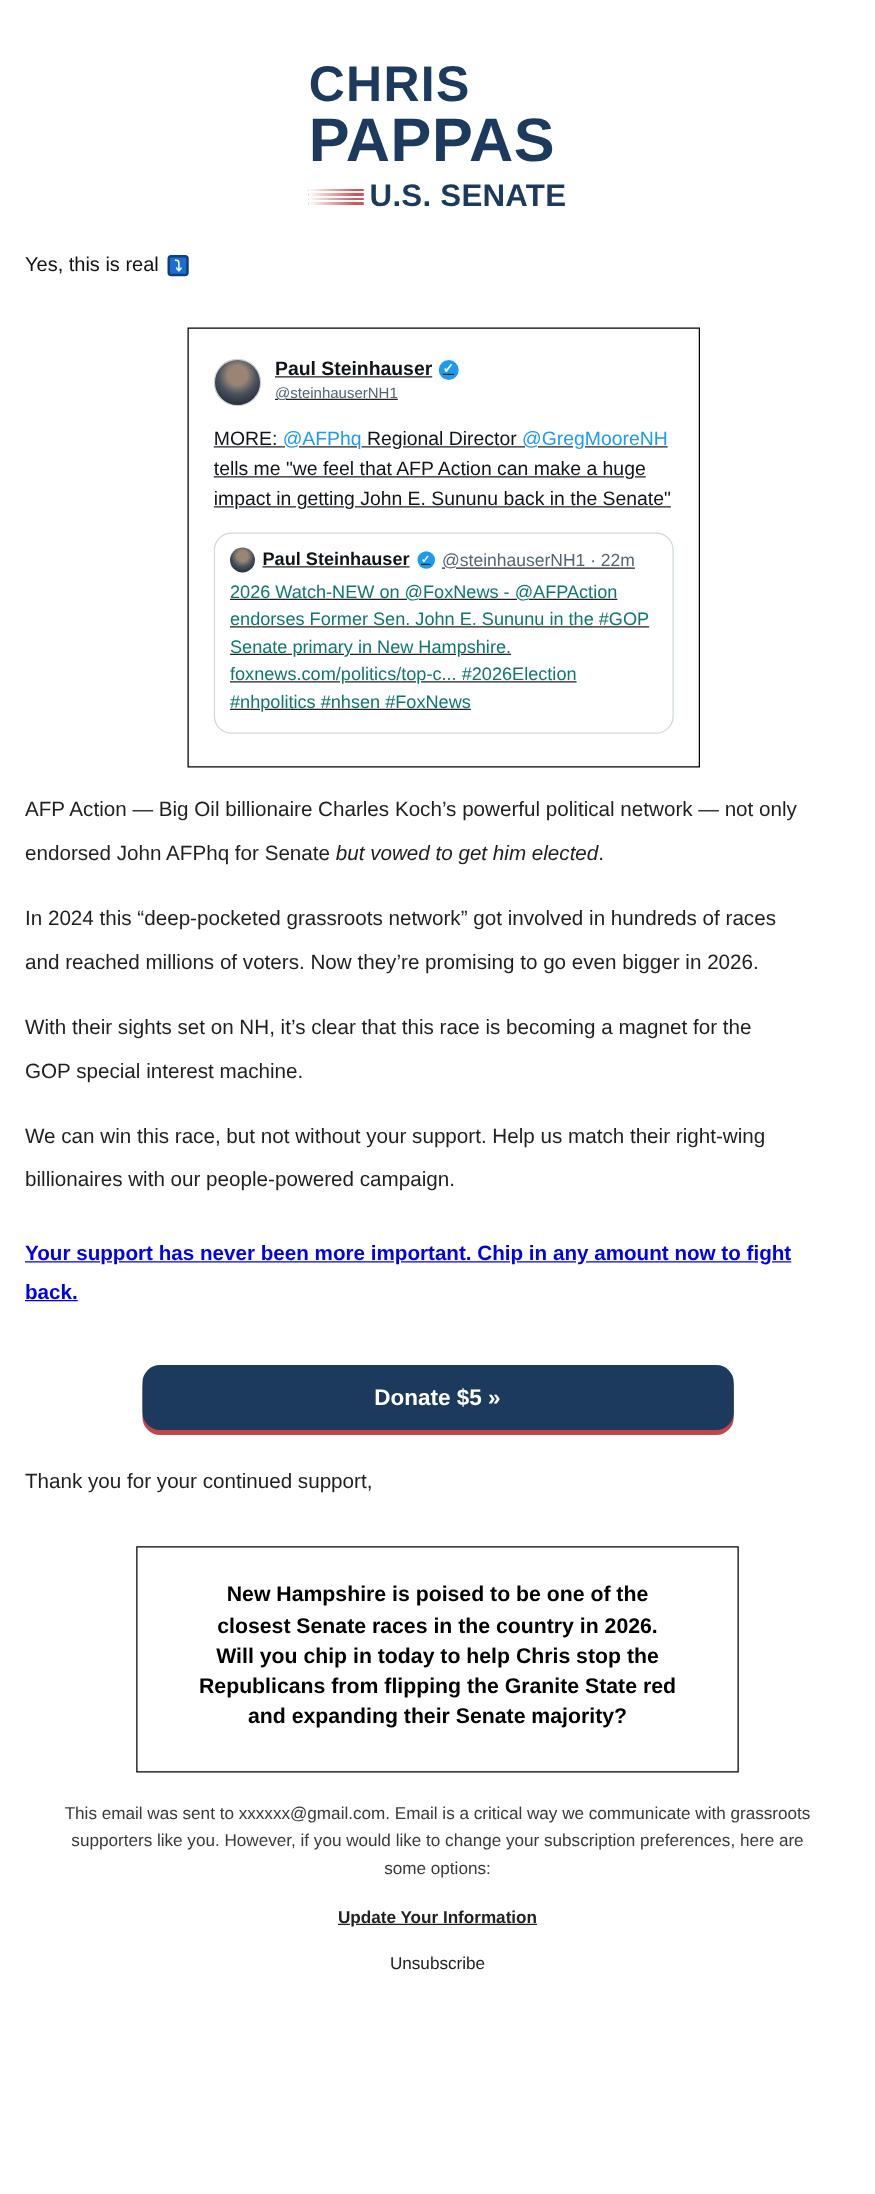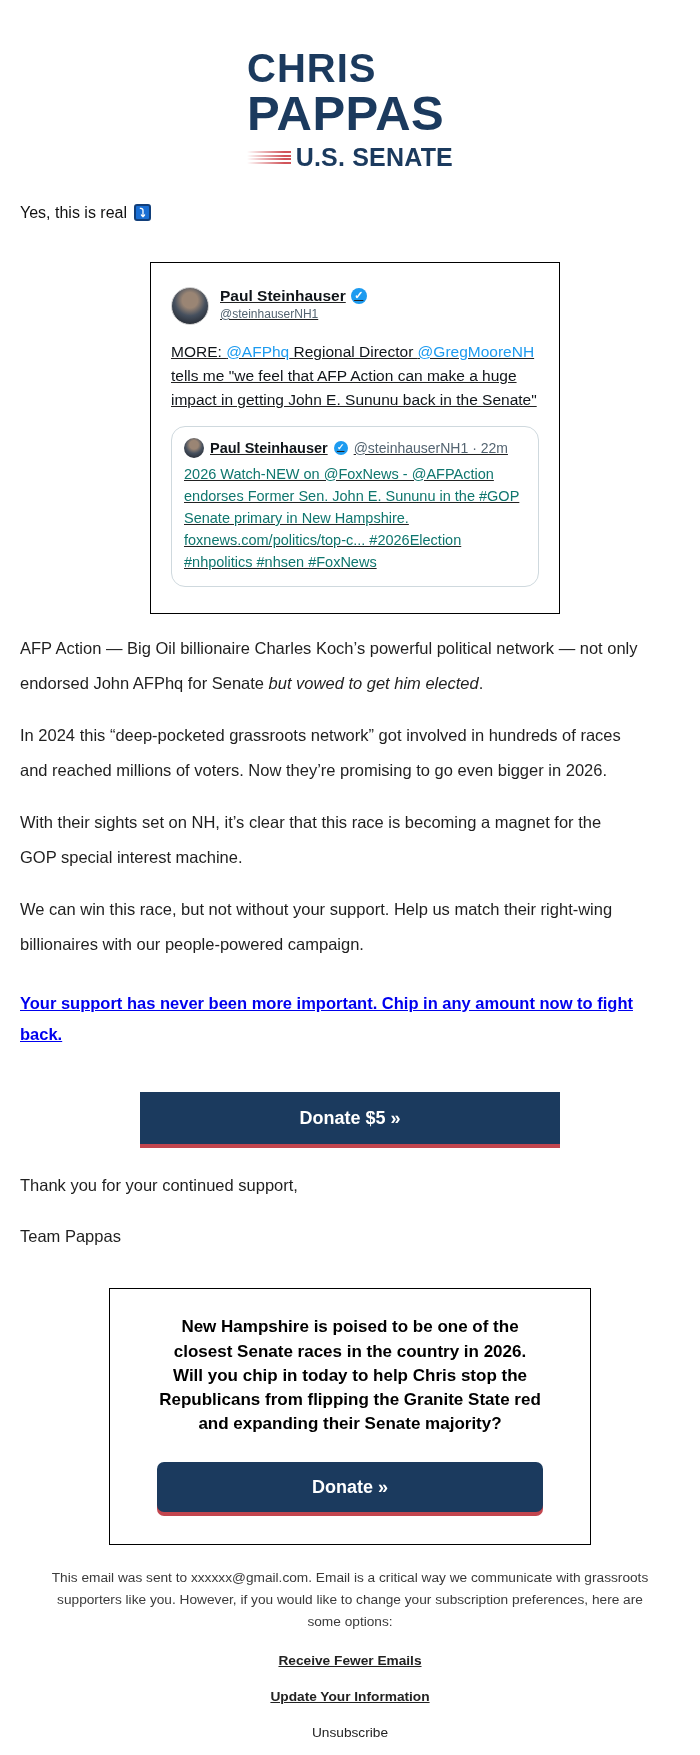--- a/index.html
+++ b/index.html
@@ -76,22 +76,22 @@
   .italic { font-style: italic; }
 
   .cta-link {
     display: block; margin: 26px 20px 0; width: 618px;
     font-size: 16.5px; line-height: 1.9; font-weight: 700;
     color: #0000EE; text-decoration: underline; cursor: pointer;
   }
 
   .donate-btn {
     display: flex; align-items: center; justify-content: center;
-    width: 420px; height: 52px; margin: 42px auto 0;
-    background: #1b3a5e; border-radius: 0;
+    width: 473px; height: 52px; margin: 42px auto 0;
+    background: #1b3a5e; border-radius: 14px;
     color: #fff; font-size: 18px; font-weight: 700;
     box-shadow: 0 4px 0 #c2454e; text-decoration: none; cursor: pointer;
   }
 
   .closing-p { margin: 32px 20px 0; font-size: 16.5px; color: #1f1f1f; }
 
   
   .pitch-box {
     width: 482px; margin: 42px auto 0;
     border: 1px solid #000; padding: 26px 28px 32px; text-align: center;
@@ -164,28 +164,25 @@
     <p>In 2024 this “deep-pocketed grassroots network” got involved in hundreds of races and reached millions of voters. Now they’re promising to go even bigger in 2026.</p>
     <p>With their sights set on NH, it’s clear that this race is becoming a magnet for the GOP special interest machine.</p>
     <p>We can win this race, but not without your support. Help us match their right-wing billionaires with our people-powered campaign.</p>
   </div>
 
   <a class="cta-link">Your support has never been more important. Chip in any amount now to fight back.</a>
 
   <a class="donate-btn">Donate $5 »</a>
 
   <p class="closing-p">Thank you for your continued support,</p>
-  <p class="closing-p">Team Pappas</p>
 
   <div class="pitch-box">
     <div class="pitch-text">New Hampshire is poised to be one of the closest Senate races in the country in 2026. Will you chip in today to help Chris stop the Republicans from flipping the Granite State red and expanding their Senate majority?</div>
-    <a class="pitch-btn">Donate »</a>
   </div>
 
   <div class="footer">
     <div class="footer-notice">This email was sent to xxxxxx@gmail.com. Email is a critical way we communicate with grassroots supporters like you. However, if you would like to change your subscription preferences, here are some options:</div>
-    <div class="footer-row"><a class="footer-link">Receive Fewer Emails</a></div>
     <div class="footer-row"><a class="footer-link">Update Your Information</a></div>
     <div class="footer-row"><a class="footer-plain" style="display:inline-block;">Unsubscribe</a></div>
 
   </div>
 
 </div>
 
 </body></html>

